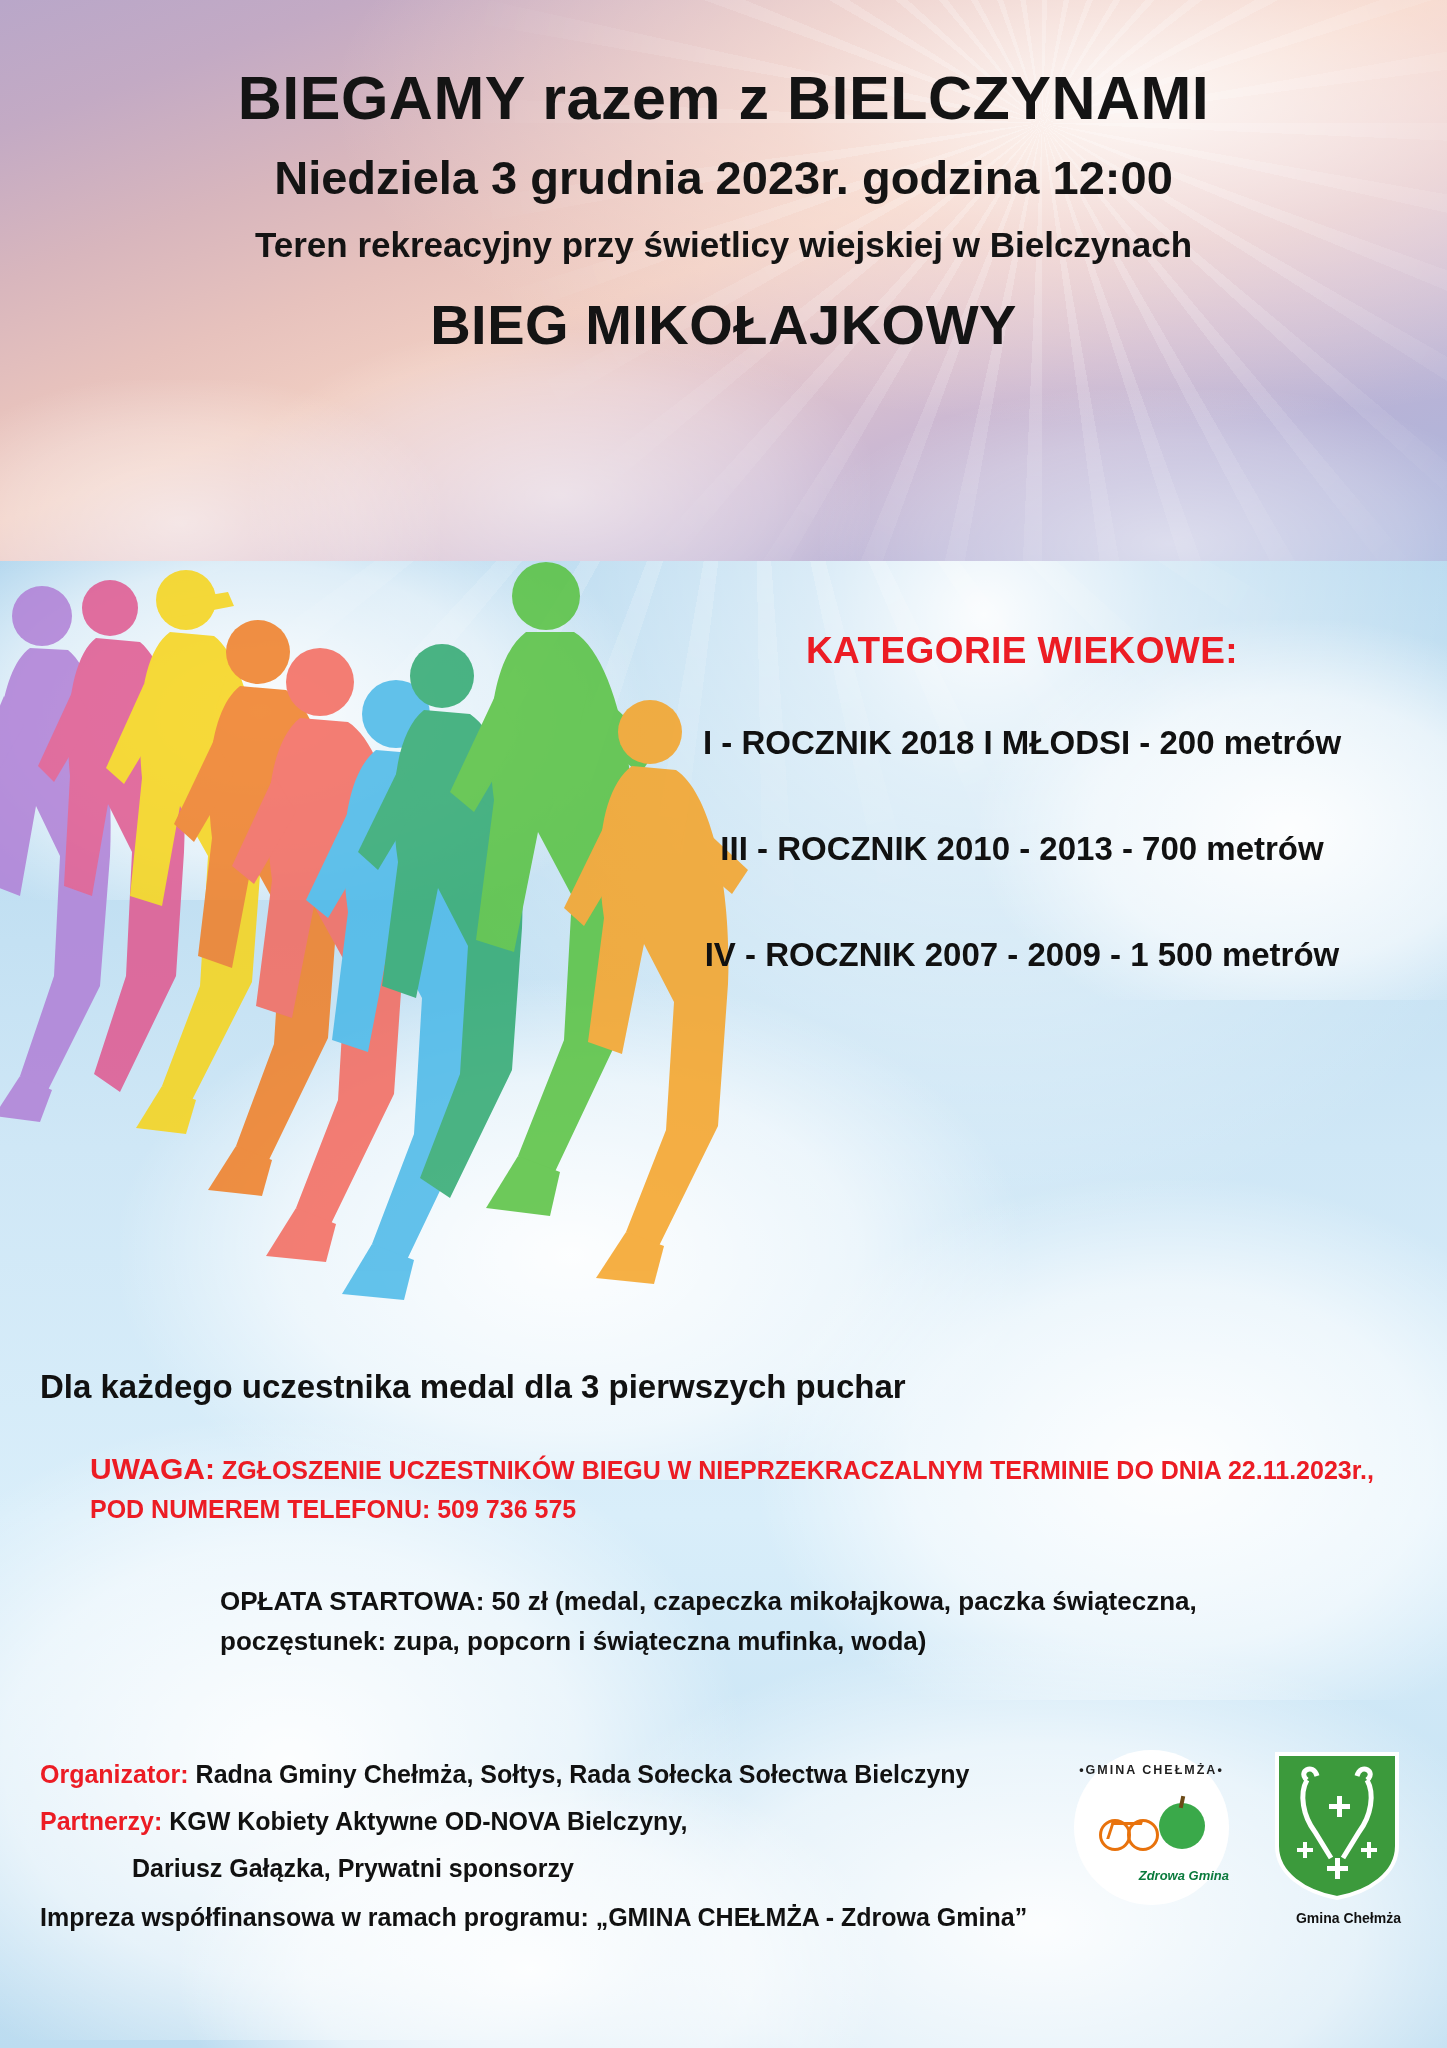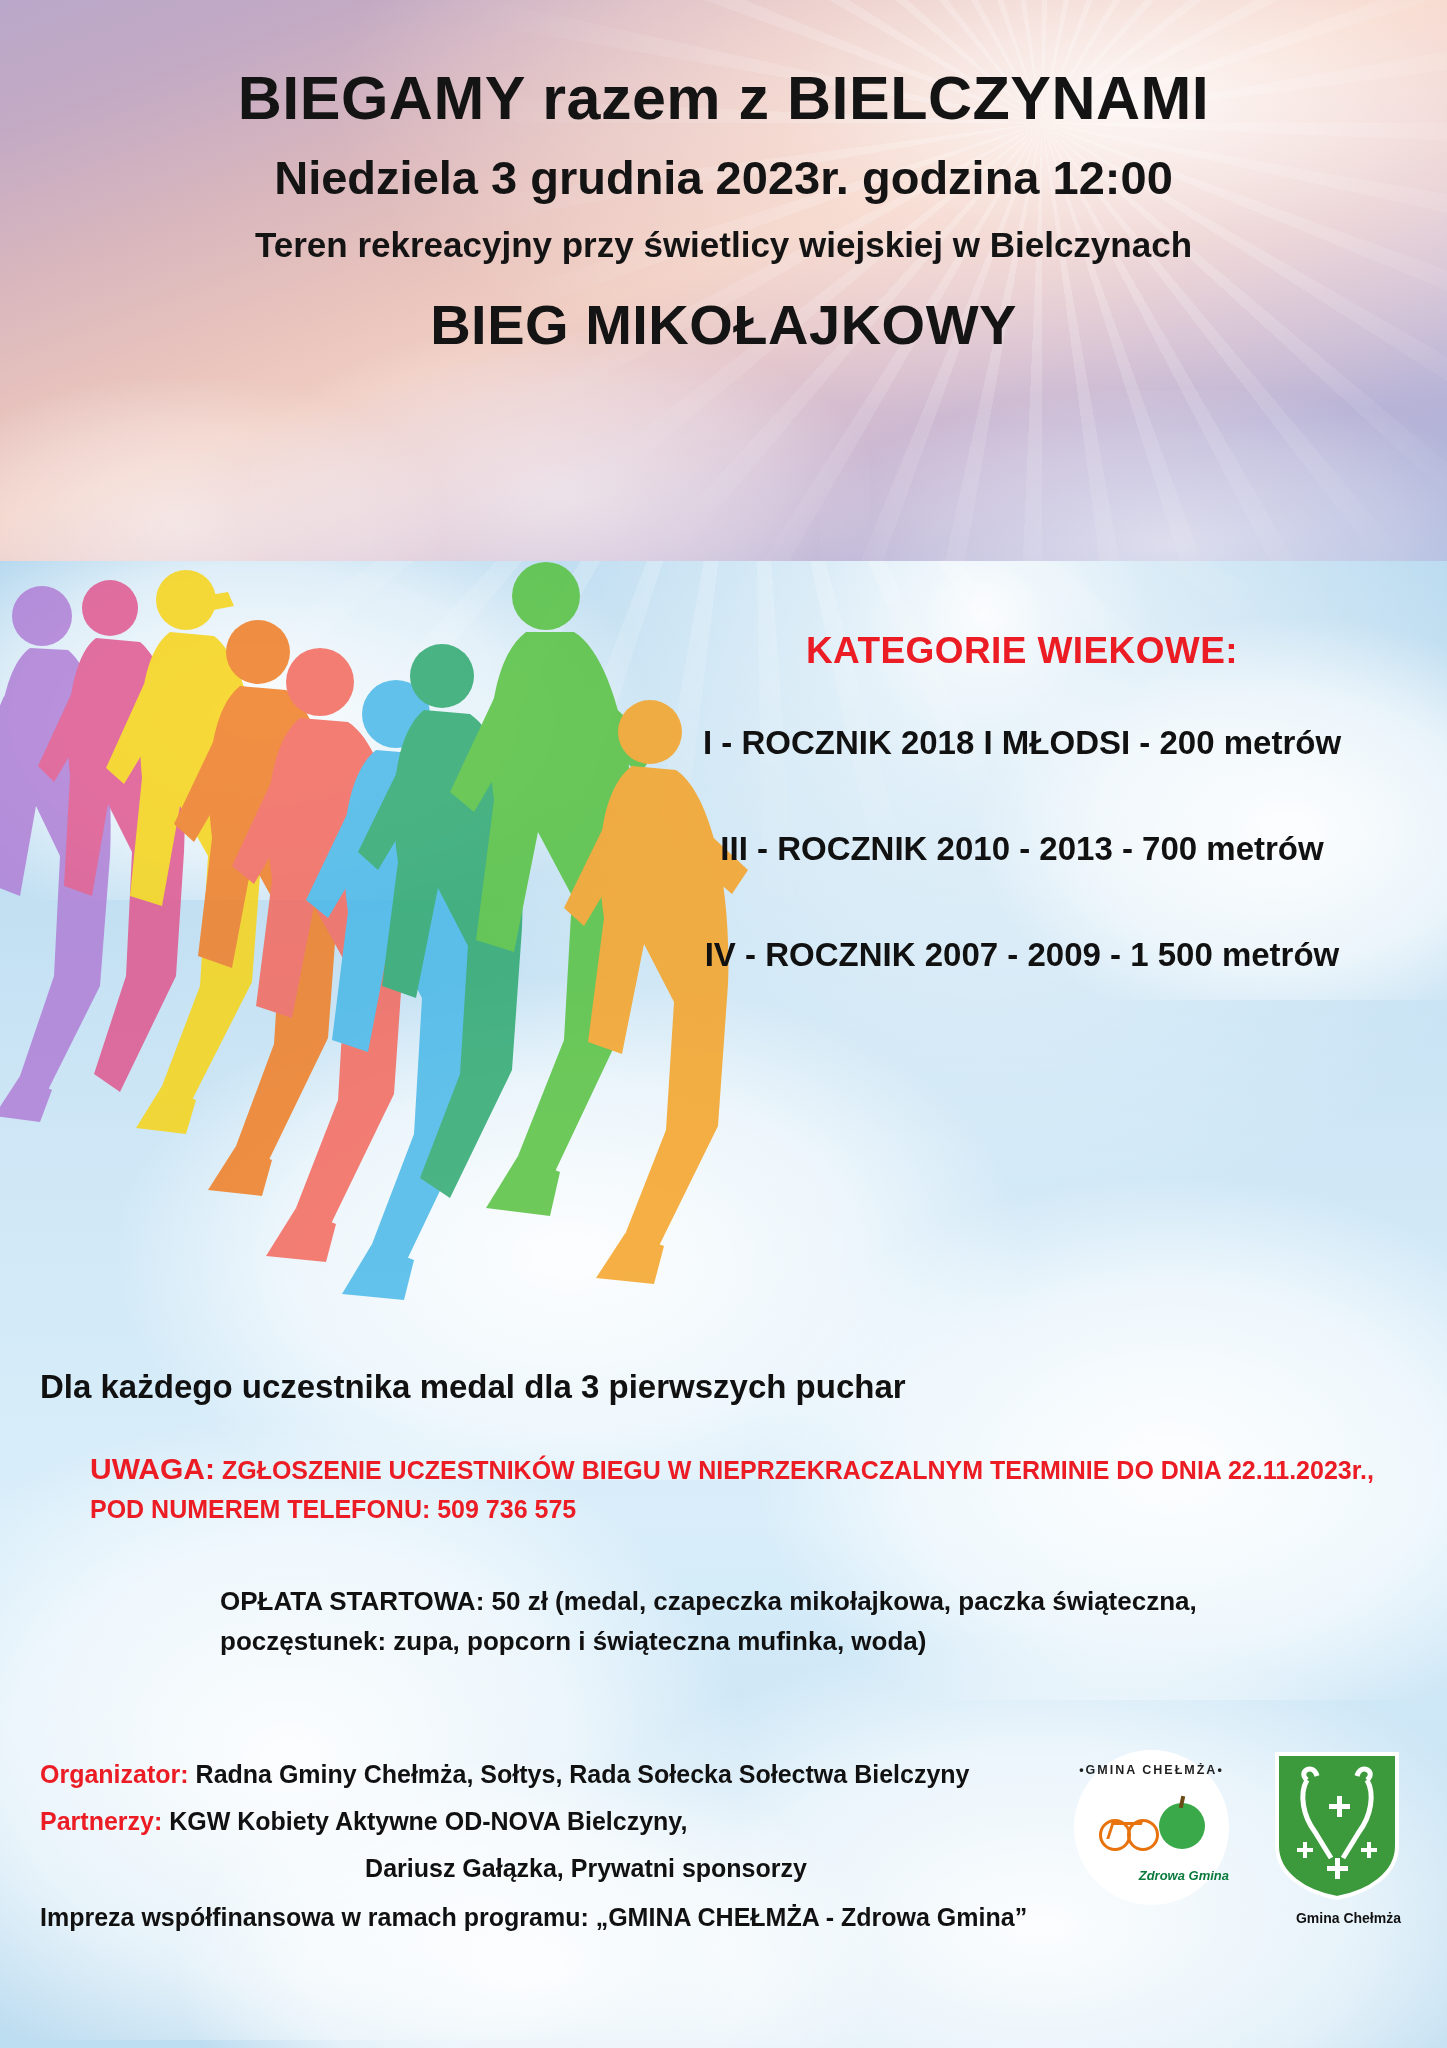--- a/index.html
+++ b/index.html
@@ -206,21 +206,21 @@
     z-index: 6;
     color: #111;
   }
   .f-row {
     font-size: 25px;
     font-weight: 600;
     line-height: 1.55;
     margin-bottom: 8px;
   }
   .f-label { color: #ec1c24; font-weight: 700; }
-  .f-indent { padding-left: 92px; text-align: center; }
+  .f-indent { padding-left: 92px; }
   .f-last {
     margin-top: 16px;
     font-size: 25px;
     font-weight: 600;
   }
 
   
   .logos {
     position: absolute;
     right: 46px;

